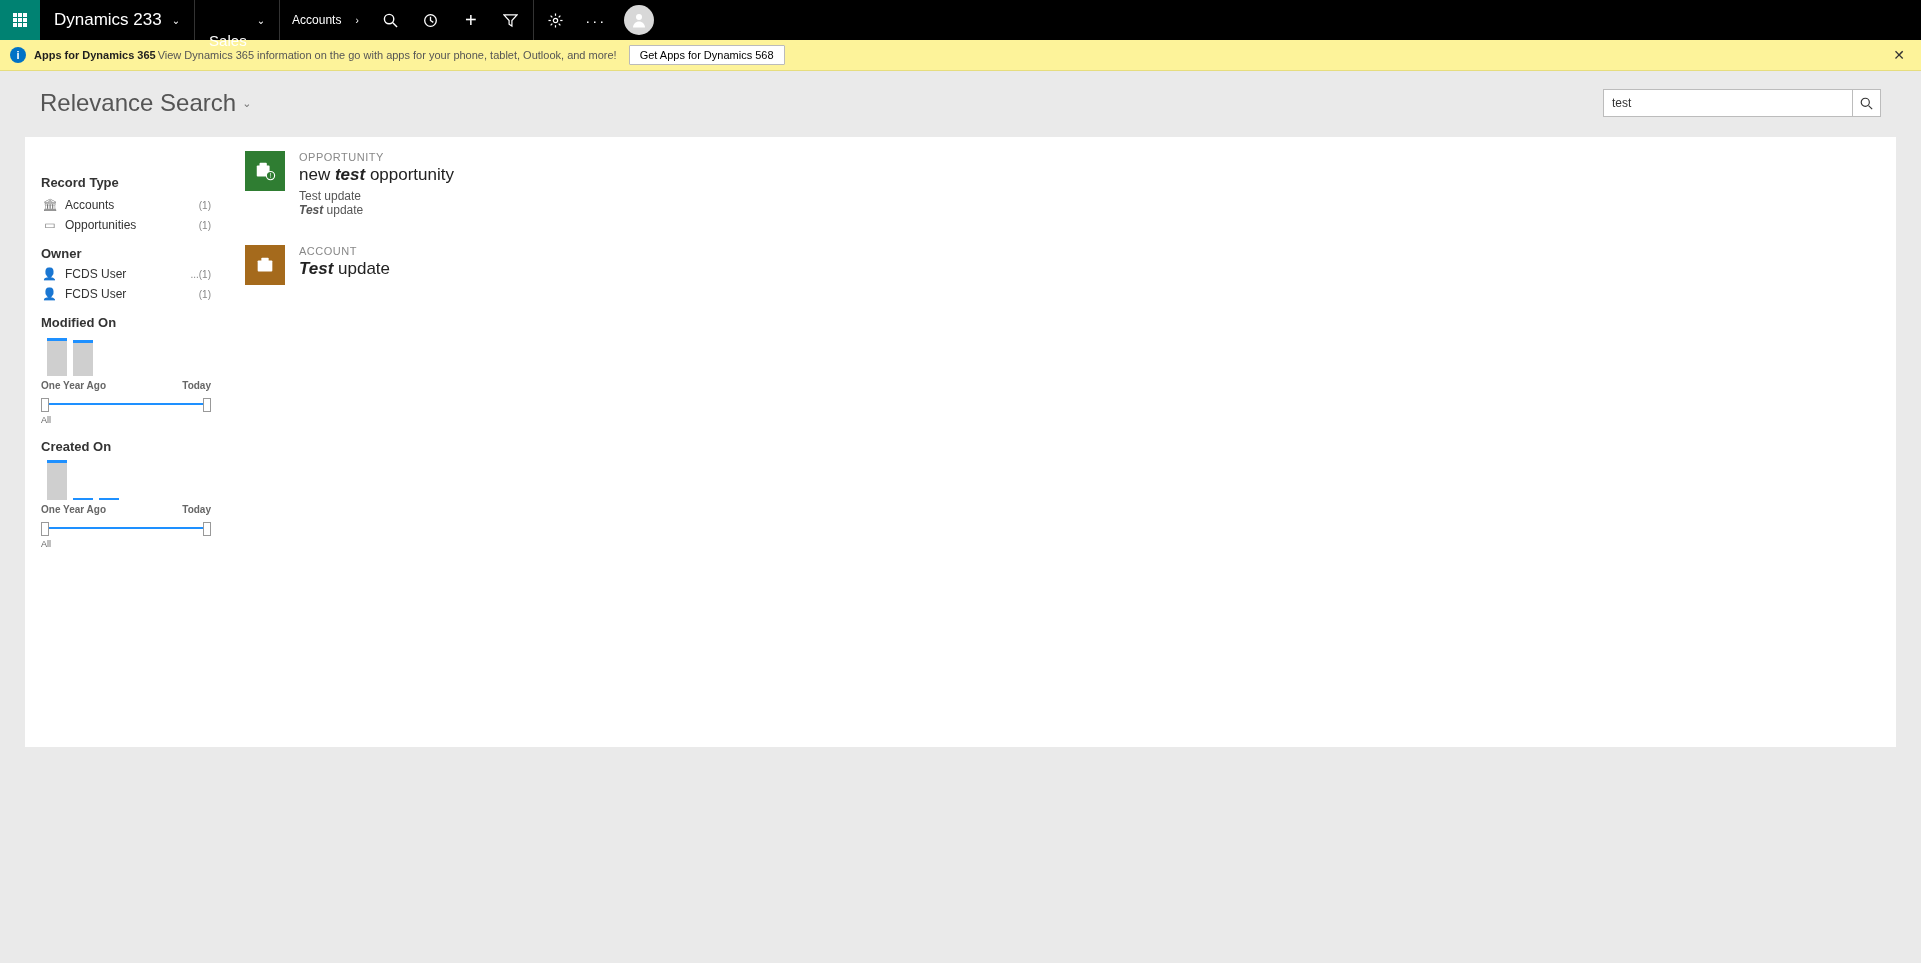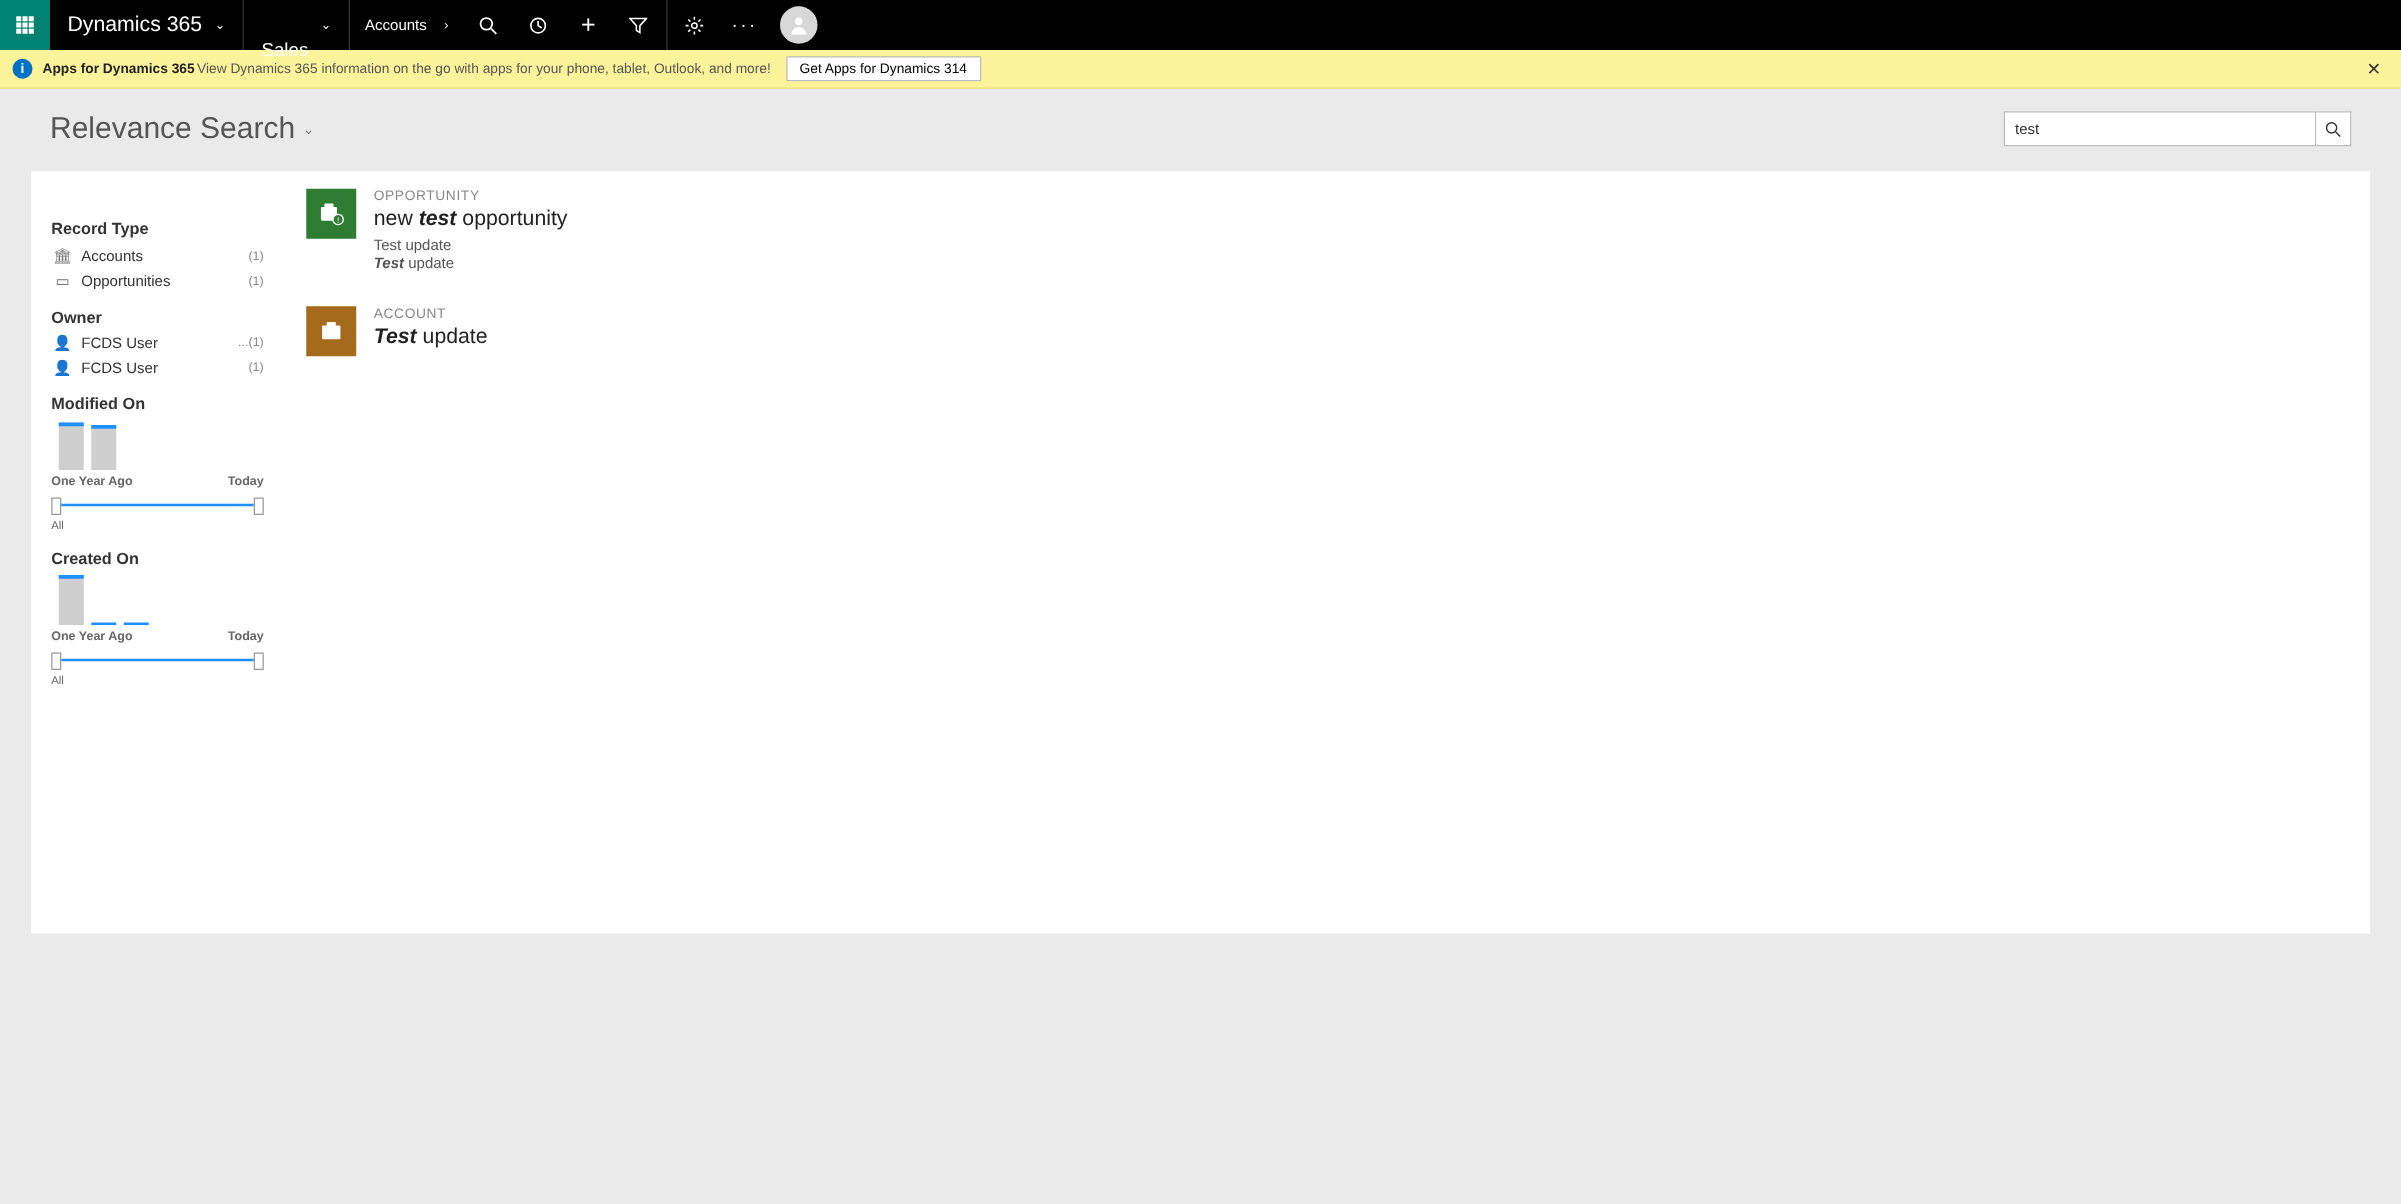--- a/index.html
+++ b/index.html
@@ -78,21 +78,21 @@
         <span></span>
         <span></span>
         <span></span>
         <span></span>
         <span></span>
         <span></span>
         <span></span>
     </div>
   </div>
   <div class="nav-seg">
-    <span class="brand">Dynamics 365</span>
+    <span class="brand">Dynamics 233</span>
     <span class="chev">⌄</span>
   </div>
   <div class="nav-seg">
     <span class="sales">Sales</span>
     <span class="chev">⌄</span>
   </div>
   <div class="nav-seg small" style="border-right:none;">
     <span class="bc">Accounts</span>
     <span class="chev" style="margin-left:14px;">›</span>
   </div>
@@ -138,21 +138,21 @@
           <path d="M4 22c0-4.4 3.6-8 8-8s8 3.6 8 8z"></path>
         </svg>
     </div>
   </div>
 </div>
 
 <div class="banner">
   <div class="info-icon">i</div>
   <span class="b-title">Apps for Dynamics 365</span>
   <span class="b-desc">View Dynamics 365 information on the go with apps for your phone, tablet, Outlook, and more!</span>
-  <button class="b-btn">Get Apps for Dynamics 314</button>
+  <button class="b-btn">Get Apps for Dynamics 568</button>
   <span class="b-close">✕</span>
 </div>
 
 <div class="page-head">
   <div class="page-title">
     <span>Relevance Search</span>
     <span class="dd">⌄</span>
   </div>
   <div class="head-right">
     <input class="search-box" value="test" style="">

